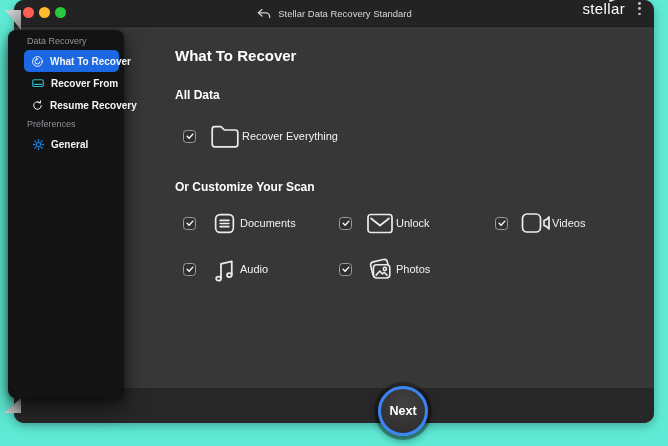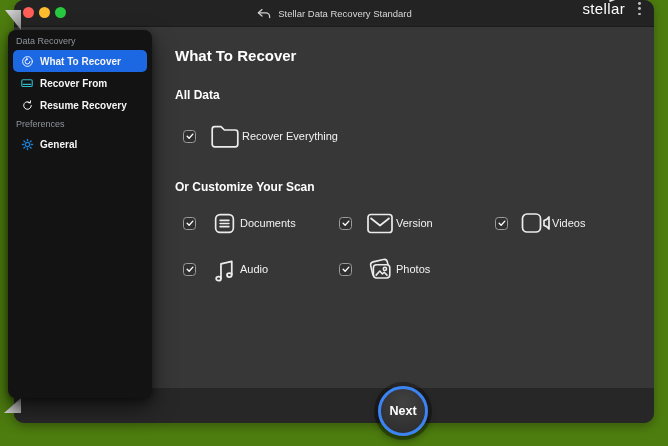--- a/index.html
+++ b/index.html
@@ -1,17 +1,17 @@
 <!DOCTYPE html>
 <html><head>
 <meta charset="utf-8">
 <style>
   * { margin:0; padding:0; box-sizing:border-box; }
   body { font-family:"Liberation Sans","DejaVu Sans",sans-serif; background:#fff; }
-  .screen { position:relative; width:668px; height:446px; background:#4d7c0f; overflow:hidden; }
+  .screen { position:relative; width:668px; height:446px; background:#5eead4; overflow:hidden; }
 
   
   .window { position:absolute; left:14px; top:0; width:640px; height:423px;
             background:#373737; border-radius:10px; overflow:hidden; z-index:1;
             box-shadow:0 3px 10px rgba(0,0,0,.28); }
 
   .titlebar { position:absolute; left:0; top:0; width:100%; height:27px;
               background:#232323; border-bottom:1px solid #1b1b1b; }
   .lights { position:absolute; left:9px; top:7px; display:flex; gap:5px; }
   .light { width:11px; height:11px; border-radius:50%; }
@@ -47,23 +47,23 @@
 
   
   .curl { position:absolute; z-index:2; }
   .curl-top { left:5px; top:10px; width:16px; height:20px;
               background:linear-gradient(135deg,#d9d9d9,#8c8c8c);
               clip-path:polygon(0 0,100% 0,100% 100%); }
   .curl-bottom { left:4px; top:398px; width:17px; height:15px;
               background:linear-gradient(45deg,#d9d9d9,#8c8c8c);
               clip-path:polygon(100% 0,100% 100%,0 100%); }
 
-  .sidebar { position:absolute; left:8px; top:30px; width:144px; height:368px;
+  .sidebar { position:absolute; left:8px; top:30px; width:116px; height:368px;
              background:#131313; border-radius:8px; z-index:3; padding-top:3px;
-             box-shadow:0 10px 22px rgba(0,0,0,.55), 0 2px 6px rgba(0,0,0,.4); }
+             box-shadow:0 10px 22px rgba(0,0,0,.55), 0 2px 6px rgba(0,0,0,.4);padding-left:11px; }
   .side-header { height:17px; line-height:17px; padding-left:8px; font-size:9px; color:#8f959b; }
   .side-header.second { }
   .side-item { position:relative; height:22px; margin:0 5px; display:flex; align-items:center;
                border-radius:5px; cursor:pointer; }
   .side-item.selected { background:#1c67e2; }
   .side-item .s-icon { width:14px; height:14px; margin-left:7px; display:flex; align-items:center; justify-content:center; }
   .side-item .s-label { margin-left:6px; font-size:10px; font-weight:600; color:#f5f5f5; white-space:nowrap; }
   .unlock-btn { position:absolute; left:16px; bottom:7px; width:108px; height:23px;
                 background:linear-gradient(#4a4a4a,#2a2a2a); border:1px solid #191919;
                 border-radius:5px; color:#f2f2f2; font-size:10px; font-weight:700;
@@ -159,21 +159,21 @@
           <svg width="10" height="10" viewBox="0 0 12 12" fill="none" stroke="#fff" stroke-width="1.6" stroke-linecap="round" stroke-linejoin="round">
               <path d="M2.6 6.3 5 8.7l4.4-5"></path>
             </svg>
         </span>
         <span class="icon-box">
           <svg width="28" height="23" viewBox="0 0 28 23" fill="none" stroke="#ececec" stroke-width="1.7" stroke-linejoin="round">
             <rect x="2" y="2.5" width="24" height="18" rx="2.8"></rect>
             <path d="M4.5 6 14 13.5 23.5 6"></path>
           </svg>
         </span>
-        <span class="opt-label">Version</span>
+        <span class="opt-label">Unlock</span>
       </div>
 
       <div class="cat-cell">
         <span class="checkbox">
           <svg width="10" height="10" viewBox="0 0 12 12" fill="none" stroke="#fff" stroke-width="1.6" stroke-linecap="round" stroke-linejoin="round">
               <path d="M2.6 6.3 5 8.7l4.4-5"></path>
             </svg>
         </span>
         <span class="icon-box">
           <svg width="31" height="22" viewBox="0 0 31 22" fill="none" stroke="#ececec" stroke-width="1.7" stroke-linejoin="round">

